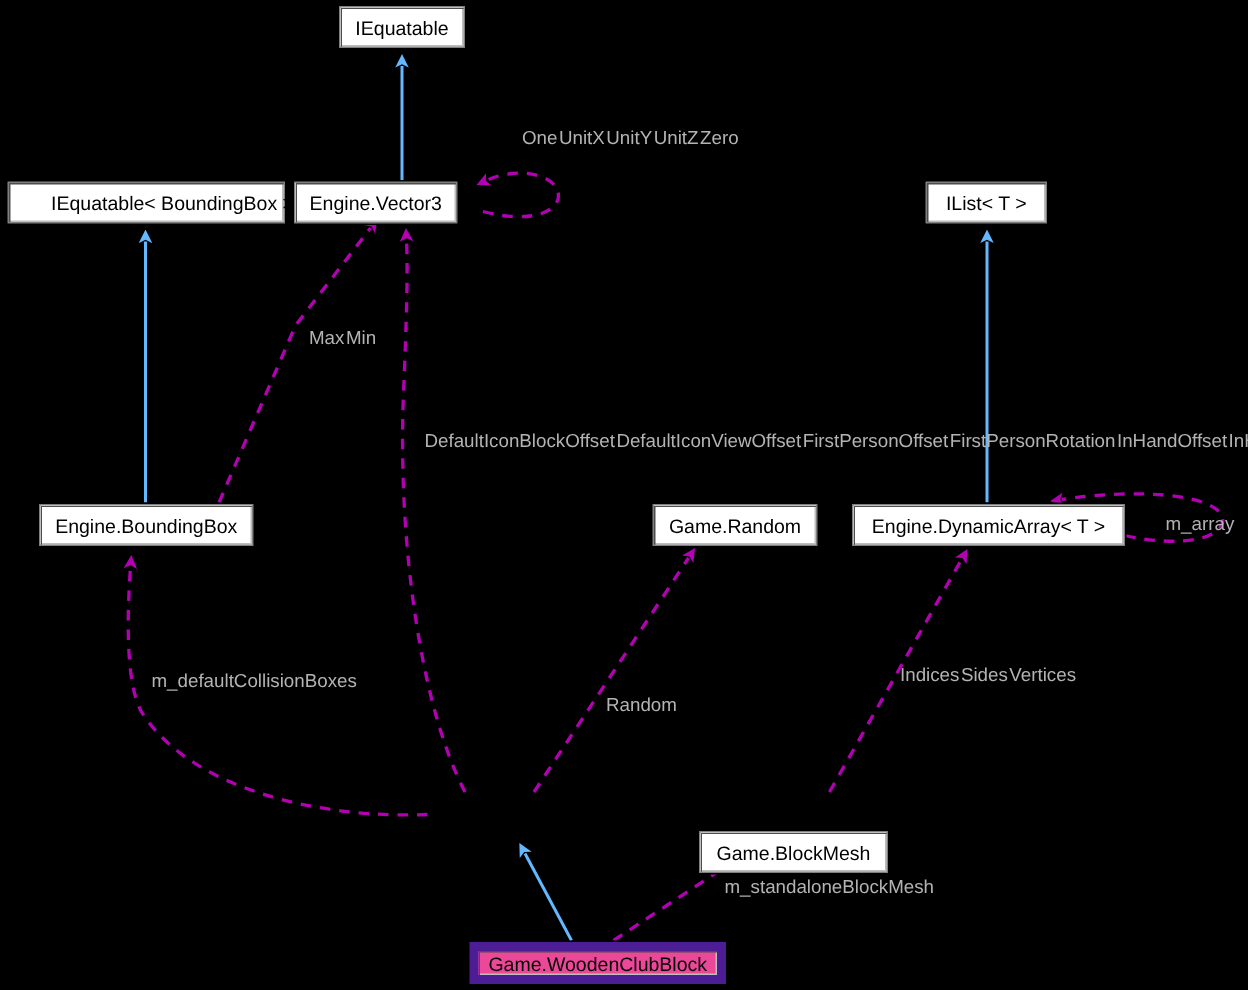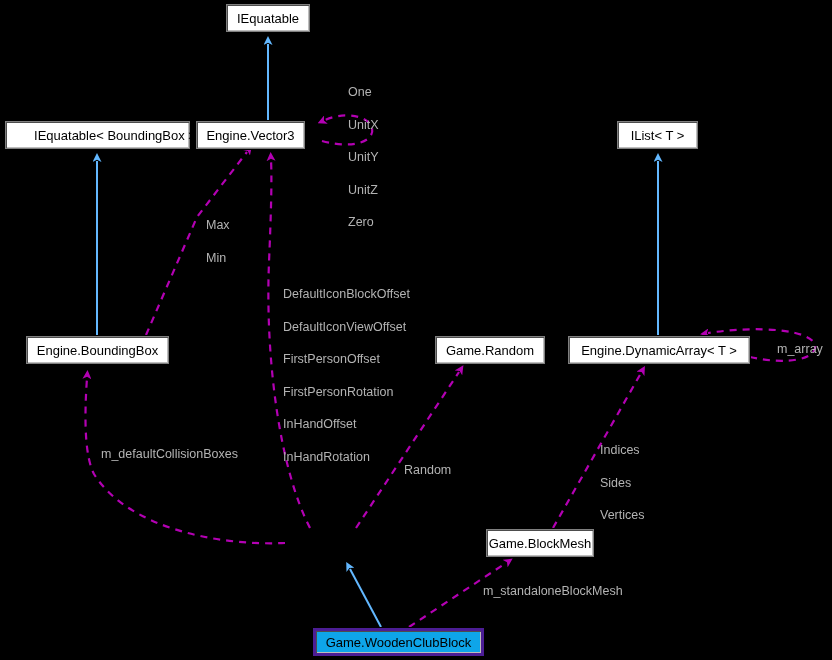--- a/index.html
+++ b/index.html
@@ -34,40 +34,40 @@
     font-size: 13px;
     line-height: 1;
     display: flex;
     align-items: center;
     justify-content: center;
     white-space: nowrap;
     letter-spacing: 0px;
     box-shadow: 1px 1px 0 0 #4d4d4d inset, -1px -1px 0 0 #bdbdbd inset;
   }
   .node.current {
-    background: #0ea5e9;
-    border: 3px solid #4c1d95;
+    background: #ec4899;
+    border: 6px solid #4c1d95;
   }
   .node-inner {
     display: block;
     padding: 0 6px;
   }
   .edge-label {
     position: absolute;
     color: #b3b3b3;
     font-size: 12.5px;
     line-height: 1;
     white-space: nowrap;
     letter-spacing: 0px;
   }
   .label-group {
     position: absolute;
     display: flex;
-    flex-direction: column;
-    gap: 20px;
+    flex-direction: row;
+    gap: 1px;
   }
   .label-group .edge-label {
     position: static;
   }
 </style>
 </head>
 <body>
 
 <div id="diagram">
 
@@ -122,21 +122,21 @@
 
   <div class="node" style="left:435px; top:336px; width:110px; height:28px;">
     <span class="node-inner">Game.Random</span>
   </div>
 
   <div class="node" style="left:568px; top:336px; width:182px; height:28px;">
     <span class="node-inner">Engine.DynamicArray&lt; T &gt;</span>
   </div>
 
 
-  <div class="node" style="left:466px; top:529px; width:108px; height:28px;margin-left:20px;">
+  <div class="node" style="left:466px; top:554px; width:126px; height:28px;">
     <span class="node-inner">Game.BlockMesh</span>
   </div>
 
   <div class="node current" style="left:313px; top:628px; width:171px; height:28px;">
     <span class="node-inner">Game.WoodenClubBlock</span>
   </div>
 
   <div class="label-group" style="left:348px; top:86px;">
     <span class="edge-label">One</span>
     <span class="edge-label">UnitX</span>

